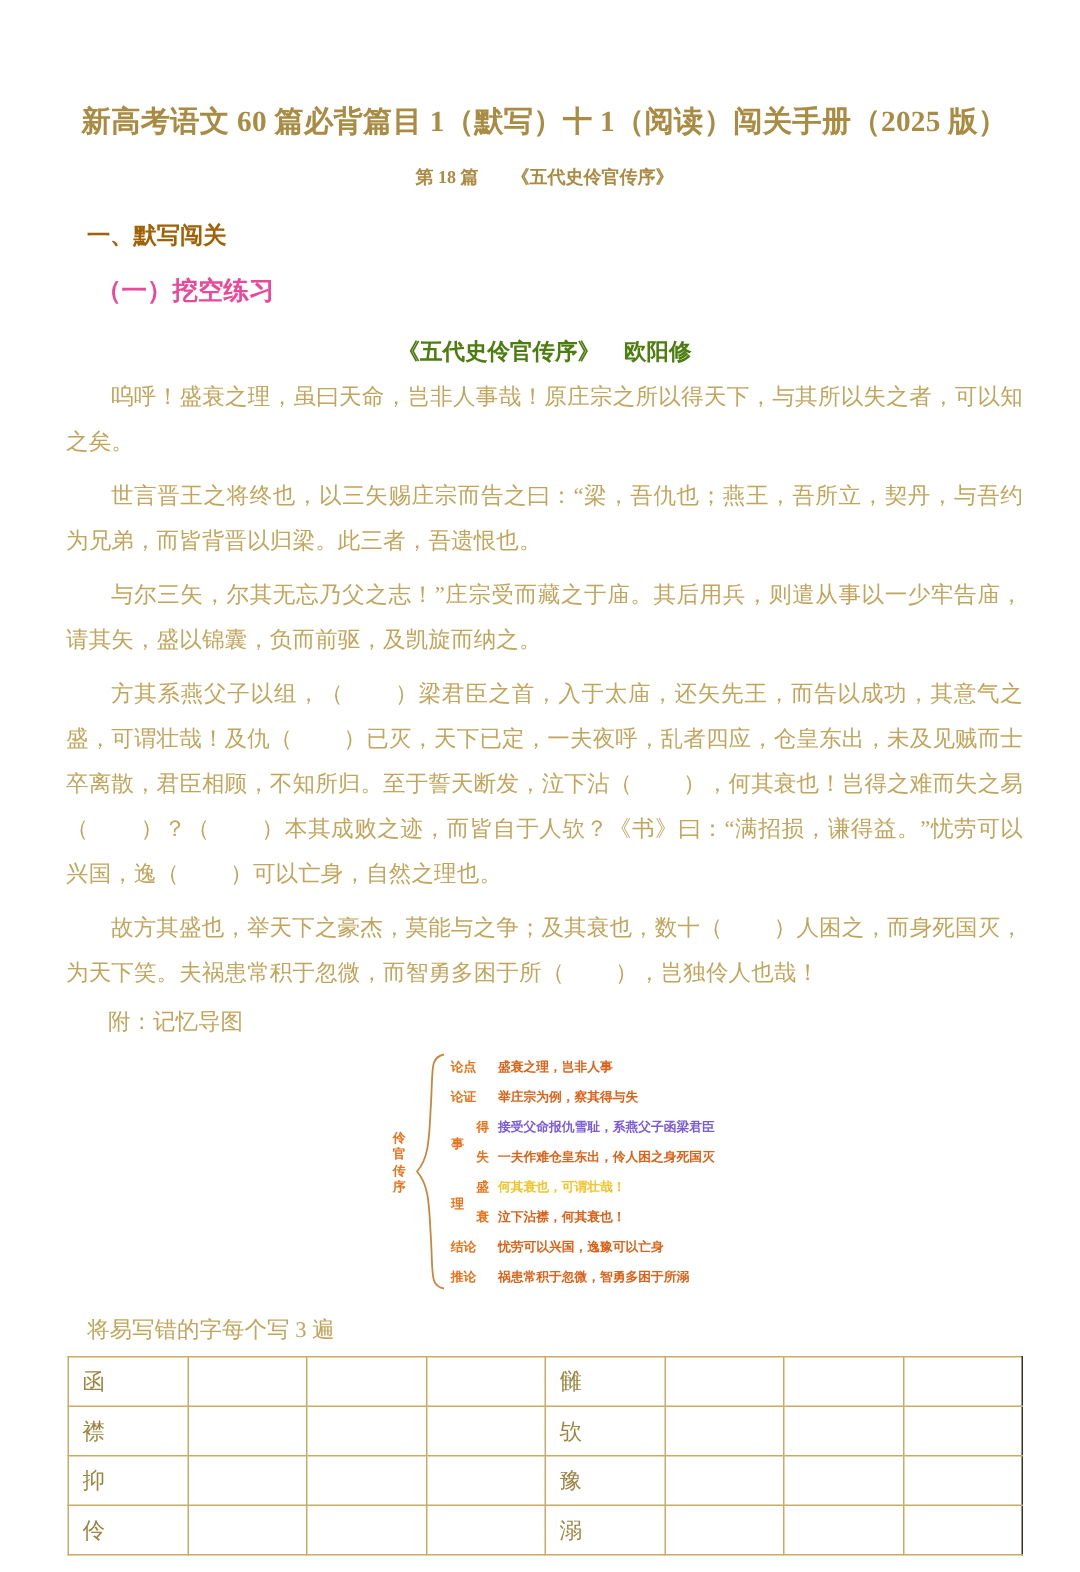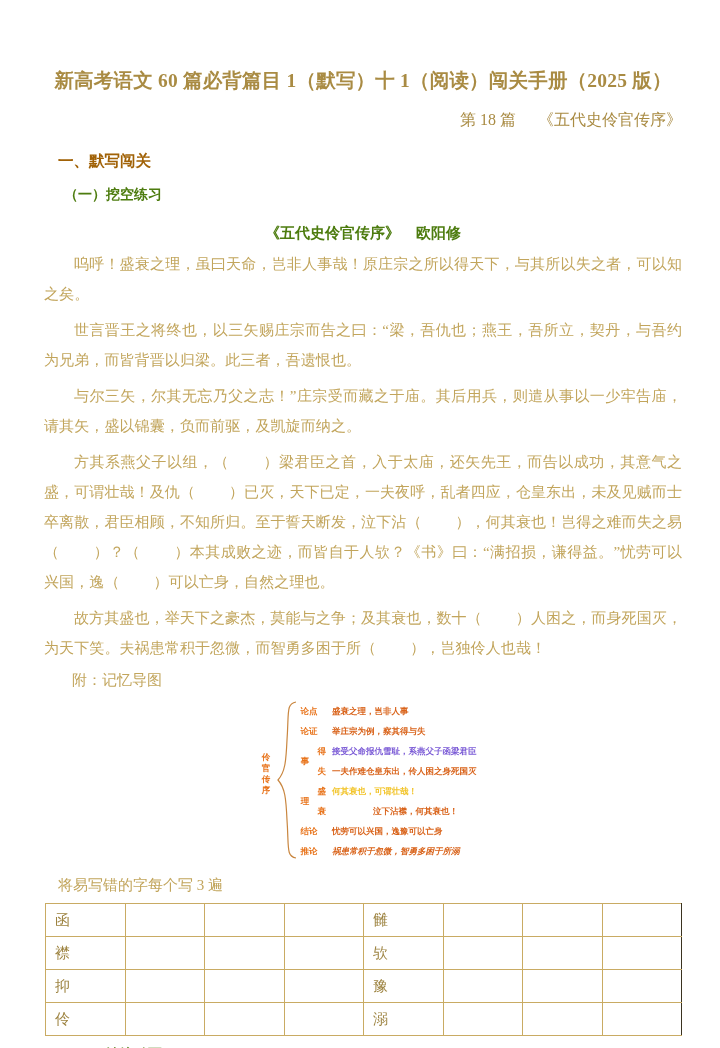--- a/index.html
+++ b/index.html
@@ -27,38 +27,38 @@
   .doc-title {
     text-align: center;
     font-size: 19.5px;
     font-weight: bold;
     color: #a98b43;
     letter-spacing: 0.2px;
     margin: 10px 0 0 0;
     white-space: nowrap;
   }
   .doc-subtitle {
-    text-align: right;
-    font-size: 16px;
-    font-weight: normal;
+    text-align: center;
+    font-size: 12px;
+    font-weight: bold;
     color: #a98b43;
     margin: 16px 0 0 0;
   }
   .doc-subtitle .gap { display: inline-block; width: 22px; }
 
   .sec-h1 {
     font-size: 15.5px;
     font-weight: bold;
     color: #a16207;
     margin: 20px 0 0 14px;
   }
   .sec-h2 {
-    font-size: 14px;
-    font-weight: bold;
-    color: #4d7c0f;
+    font-size: 17px;
+    font-weight: bold;
+    color: #ec4899;
     margin: 14px 0 0 20px;
   }
 
   .poem-title {
     text-align: center;
     font-size: 15px;
     font-weight: bold;
     color: #4d7c0f;
     margin: 20px 0 0 0;
   }
@@ -215,23 +215,23 @@
     <div class="mm-root">伶官传序</div>
     <svg class="mm-brace" viewBox="0 0 22 160">
       <path d="M20 2 C10 4, 13 12, 11 40 C10 62, 9 72, 2 80 C9 88, 10 98, 11 120 C13 148, 10 156, 20 158" fill="none" stroke="#c9863f" stroke-width="1.2"></path>
     </svg>
     <div class="mm-rows" id="mm-rows">
         <div class="mm-row"><span class="mm-key" style="color: rgb(232, 115, 26);">论点</span><span class="mm-val" style="color: rgb(217, 99, 26);">盛衰之理，岂非人事</span></div>
         <div class="mm-row"><span class="mm-key" style="color: rgb(232, 115, 26); font-family: Liberation Serif, serif;">论证</span><span class="mm-val" style="color: rgb(217, 99, 26);">举庄宗为例，察其得与失</span></div>
         <div class="mm-row"><span class="mm-key sub" style="color: rgb(232, 115, 26);">得</span><span class="mm-val" style="color: rgb(123, 91, 214);">接受父命报仇雪耻，系燕父子函梁君臣</span></div>
         <div class="mm-row"><span class="mm-key sub" style="color: rgb(232, 115, 26);">失</span><span class="mm-val" style="color: rgb(217, 99, 26);">一夫作难仓皇东出，伶人困之身死国灭</span></div>
         <div class="mm-row"><span class="mm-key sub" style="color: rgb(232, 115, 26);">盛</span><span class="mm-val" style="color: rgb(242, 196, 42);">何其衰也，可谓壮哉！</span></div>
-        <div class="mm-row"><span class="mm-key sub" style="color: rgb(232, 115, 26);">衰</span><span class="mm-val" style="color: rgb(217, 99, 26); margin-left: 41px;">泣下沾襟，何其衰也！</span></div>
+        <div class="mm-row"><span class="mm-key sub" style="color: rgb(232, 115, 26);">衰</span><span class="mm-val" style="color: rgb(217, 99, 26);">泣下沾襟，何其衰也！</span></div>
         <div class="mm-row"><span class="mm-key" style="color: rgb(232, 115, 26);">结论</span><span class="mm-val" style="color: rgb(217, 99, 26);">忧劳可以兴国，逸豫可以亡身</span></div>
-        <div class="mm-row"><span class="mm-key" style="color: rgb(232, 115, 26);">推论</span><span class="mm-val" style="color: rgb(217, 99, 26); font-style: italic;">祸患常积于忽微，智勇多困于所溺</span></div>
+        <div class="mm-row"><span class="mm-key" style="color: rgb(232, 115, 26);">推论</span><span class="mm-val" style="color: rgb(217, 99, 26);">祸患常积于忽微，智勇多困于所溺</span></div>
       </div>
     <div id="mm-groups">
         <div class="mm-group-label" style="left: 44px; top: 56px;">事</div>
         <div class="mm-group-label" style="left: 44px; top: 96px;">理</div>
       </div>
   </div>
 
   <div class="table-cap">将易写错的字每个写 3 遍</div>
 
   <table class="practice">

